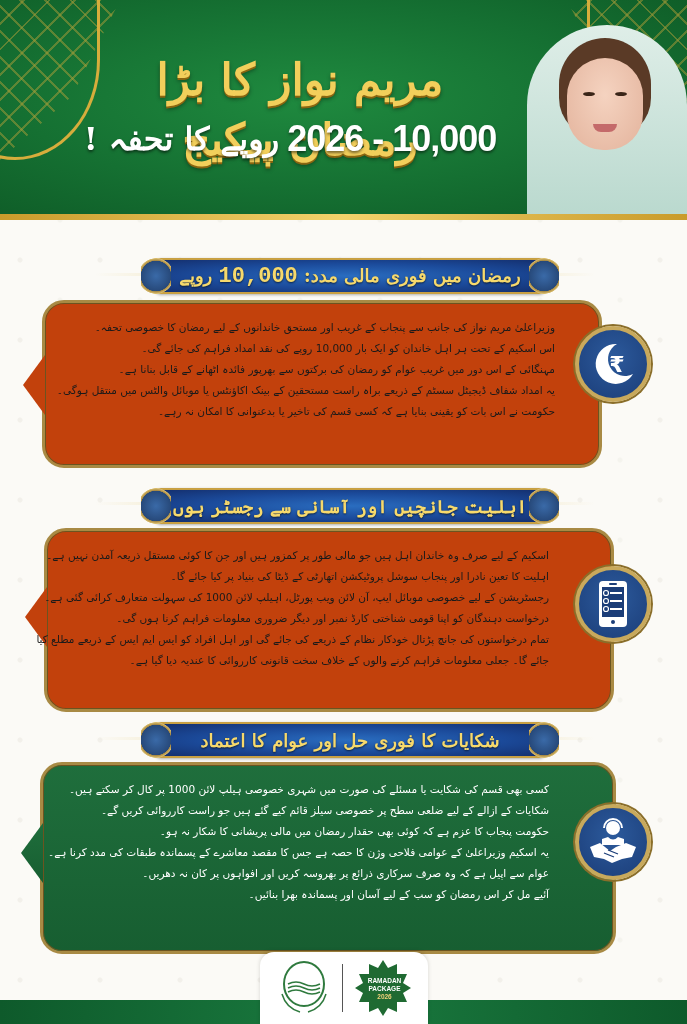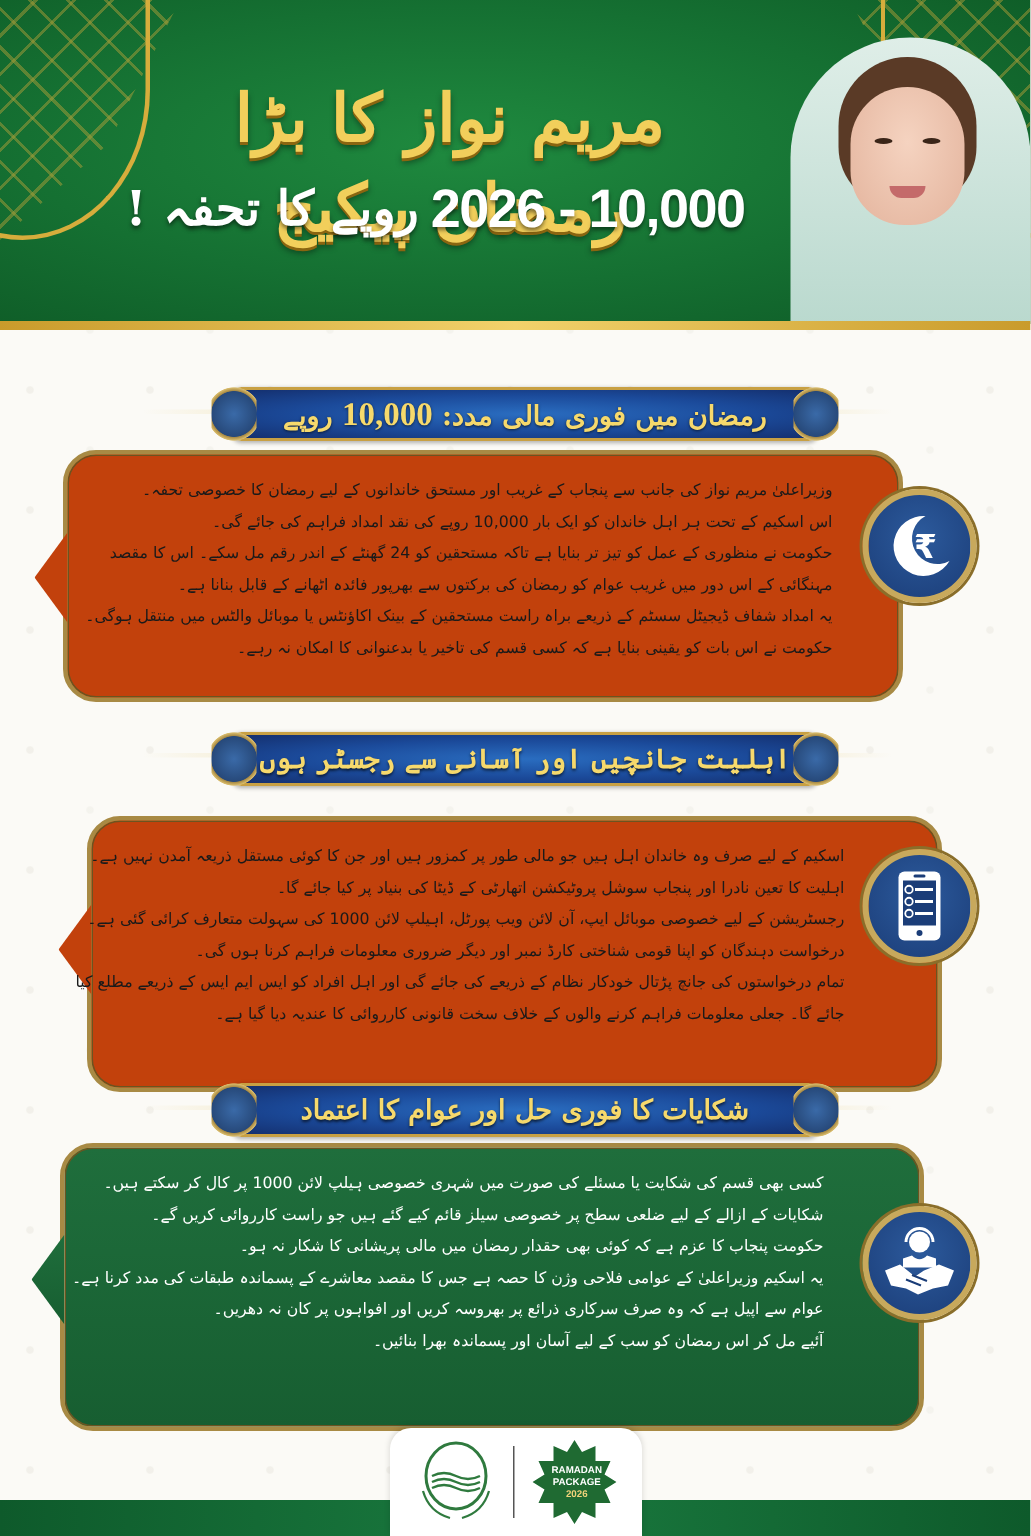--- a/index.html
+++ b/index.html
@@ -102,21 +102,21 @@
     content: ""; position: absolute; top: -4px; width: 30px; height: 40px;
     background: radial-gradient(circle, #3a6aa8 0%, #27497a 60%, #a88a44 62%, #d8bb6b 70%, transparent 72%);
   }
   .banner::before { left: -16px; }
   .banner::after { right: -16px; }
   .banner-text {
     direction: rtl; font-family: "DejaVu Serif", serif; font-weight: bold;
     font-size: 18px; color: #f6d96c;
     text-shadow: 0 1px 2px rgba(0,0,0,0.6);
   }
-  .banner-text .num { font-family: Liberation Serif, serif; font-size: 22px; }
+  .banner-text .num { font-family: Liberation Mono, monospace; font-size: 22px; }
 
   .banner-line {
     position: absolute; left: 95px; width: 500px; height: 3px;
     background: linear-gradient(90deg, transparent, #e8d28a, transparent);
     z-index: 2;
   }
 
   
   .card {
     position: absolute; z-index: 2;
@@ -207,38 +207,37 @@
     <span>رمضان میں فوری مالی مدد:</span>
     <span class="num">10,000</span>
     <span>روپے</span>
   </span>
 </div>
 <div class="card light" style="left:42px; top:300px; width:560px; height:168px;">
   <div class="card-notch" style="top:52px;"></div>
   <div class="card-body" style="right:44px;">
     <p>وزیراعلیٰ مریم نواز کی جانب سے پنجاب کے غریب اور مستحق خاندانوں کے لیے رمضان کا خصوصی تحفہ۔</p>
     <p>اس اسکیم کے تحت ہر اہل خاندان کو ایک بار 10,000 روپے کی نقد امداد فراہم کی جائے گی۔</p>
-    <p>حکومت نے منظوری کے عمل کو تیز تر بنایا ہے تاکہ مستحقین کو 24 گھنٹے کے اندر رقم مل سکے۔ اس کا مقصد</p>
     <p>مہنگائی کے اس دور میں غریب عوام کو رمضان کی برکتوں سے بھرپور فائدہ اٹھانے کے قابل بنانا ہے۔</p>
     <p>یہ امداد شفاف ڈیجیٹل سسٹم کے ذریعے براہ راست مستحقین کے بینک اکاؤنٹس یا موبائل والٹس میں منتقل ہوگی۔</p>
     <p>حکومت نے اس بات کو یقینی بنایا ہے کہ کسی قسم کی تاخیر یا بدعنوانی کا امکان نہ رہے۔</p>
   </div>
 </div>
 <div class="icon-circle" style="left:575px; top:326px;">
   <svg width="52" height="52" viewBox="0 0 52 52">
     <path d="M30 6 A20 20 0 1 0 46 36 A16 16 0 1 1 30 6 Z" fill="#ffffff"></path>
     <text x="30" y="34" font-family="DejaVu Sans, sans-serif" font-size="22" font-weight="bold" fill="#ffffff" text-anchor="middle">₹</text>
   </svg>
 </div>
 
 <div class="banner-line" style="top:502px;"></div>
 <div class="banner" style="top:488px;">
   <span class="banner-text">اہلیت جانچیں اور آسانی سے رجسٹر ہوں</span>
 </div>
-<div class="card light" style="left:58px; top:528px; width:570px; height:184px;margin-top:16px;">
+<div class="card light" style="left:44px; top:528px; width:570px; height:184px;">
   <div class="card-notch" style="top:56px;"></div>
   <div class="card-body" style="right:62px;">
     <p>اسکیم کے لیے صرف وہ خاندان اہل ہیں جو مالی طور پر کمزور ہیں اور جن کا کوئی مستقل ذریعہ آمدن نہیں ہے۔</p>
     <p>اہلیت کا تعین نادرا اور پنجاب سوشل پروٹیکشن اتھارٹی کے ڈیٹا کی بنیاد پر کیا جائے گا۔</p>
     <p>رجسٹریشن کے لیے خصوصی موبائل ایپ، آن لائن ویب پورٹل، اہیلپ لائن 1000 کی سہولت متعارف کرائی گئی ہے۔</p>
     <p>درخواست دہندگان کو اپنا قومی شناختی کارڈ نمبر اور دیگر ضروری معلومات فراہم کرنا ہوں گی۔</p>
     <p>تمام درخواستوں کی جانچ پڑتال خودکار نظام کے ذریعے کی جائے گی اور اہل افراد کو ایس ایم ایس کے ذریعے مطلع کیا</p>
     <p>جائے گا۔ جعلی معلومات فراہم کرنے والوں کے خلاف سخت قانونی کارروائی کا عندیہ دیا گیا ہے۔</p>
   </div>
 </div>

